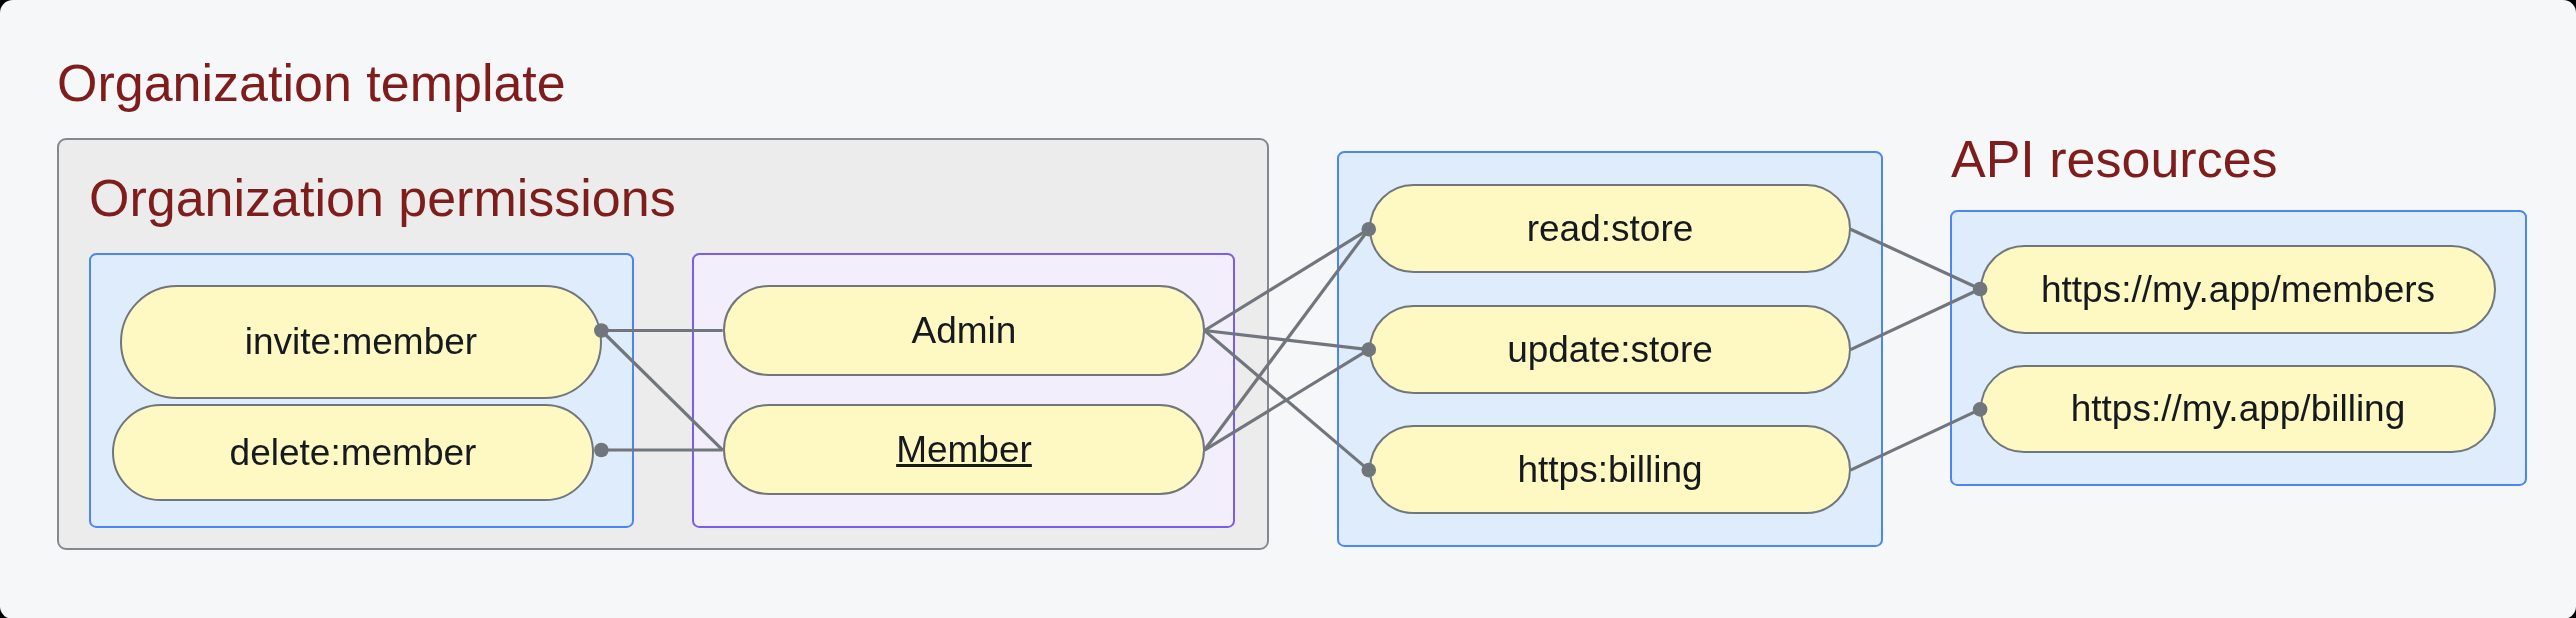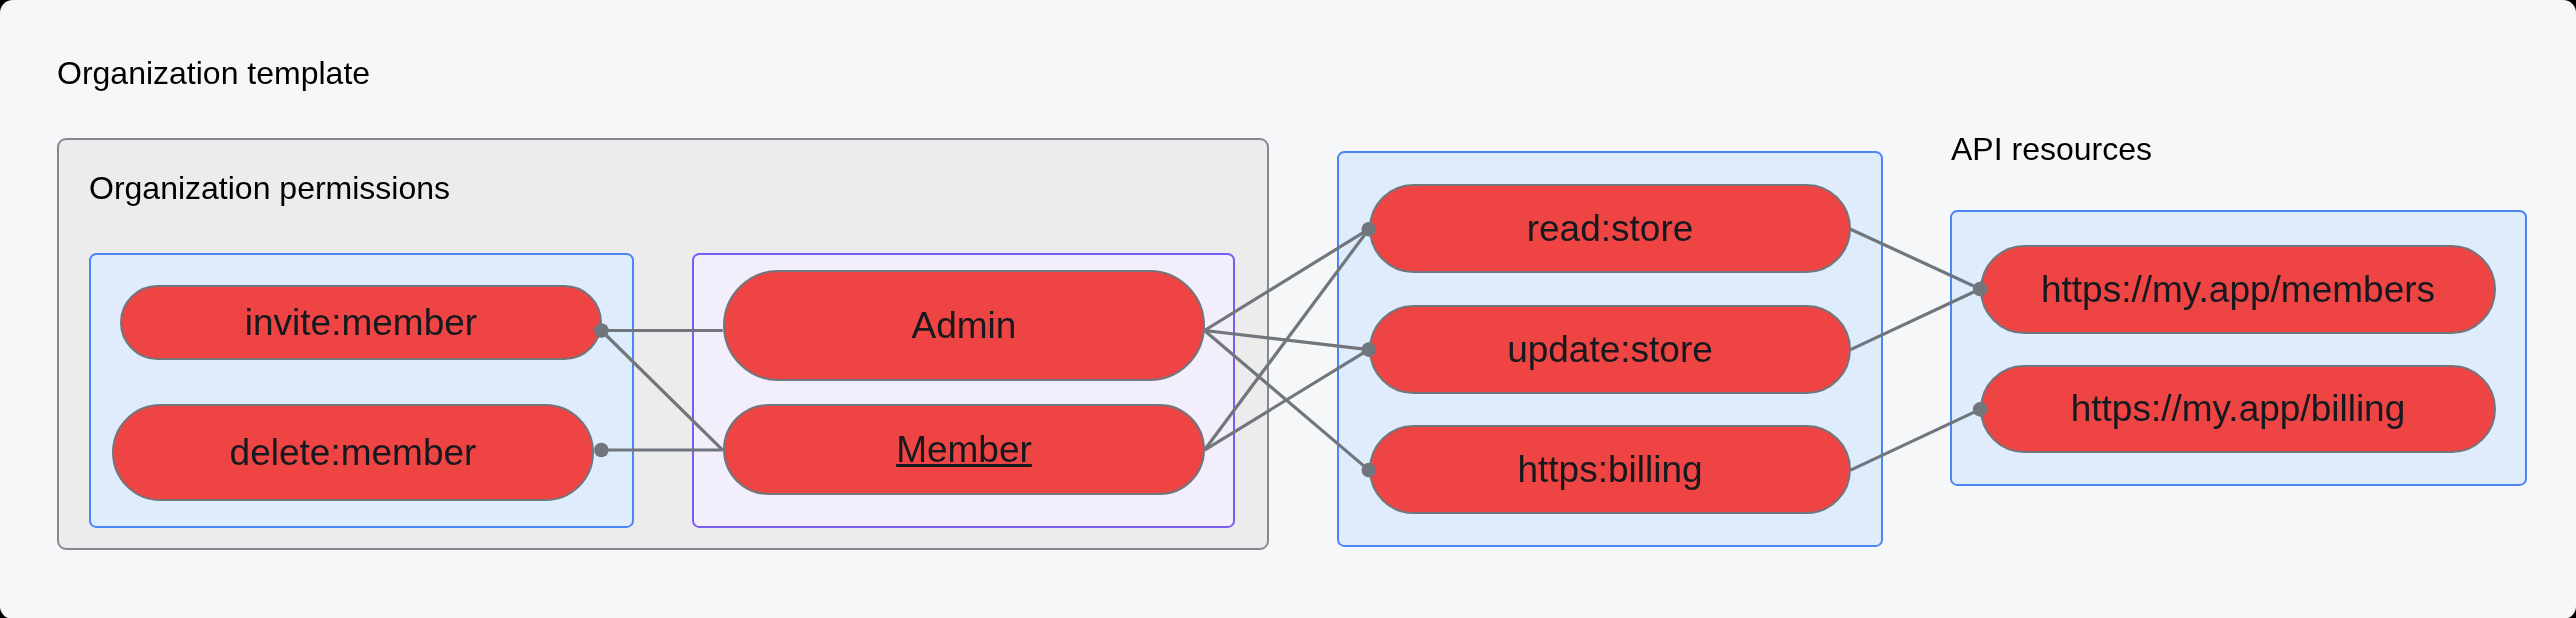--- a/index.html
+++ b/index.html
@@ -6,23 +6,23 @@
   .canvas{
     position:relative;
     width:2576px;height:619px;
     background:#f6f7f8;
     border-radius:12.8px;
     overflow:hidden;
     font-family:"Liberation Sans", sans-serif;
   }
   .heading{
     position:absolute;
-    font-size:32px;
+    font-size:52px;
     font-weight:500;
-    color:#000000;
+    color:#7f1d1d;
     line-height:1;
     white-space:nowrap;
     letter-spacing:0px;
   }
   .group-box{
     position:absolute;
     box-sizing:border-box;
     border-radius:9px;
   }
   .box-template{
@@ -35,21 +35,21 @@
     border-radius:7.3px;
   }
   .box-purple{
     background:#f2eefb;
     border:2.7px solid #7c5bf1;
     border-radius:7.3px;
   }
   .pill{
     position:absolute;
     box-sizing:border-box;
-    background:#ef4444;
+    background:#fef9c3;
     border:2.7px solid #71767c;
     border-radius:912px;
     display:flex;
     align-items:center;
     justify-content:center;
     font-size:37px;
     color:#16191d;
     white-space:nowrap;
   }
   .edges-layer{
@@ -76,23 +76,23 @@
 
   <div class="group-box box-blue" style="left:89px;top:253px;width:545px;height:275px;"></div>
 
   <div class="group-box box-purple" style="left:692px;top:253px;width:543px;height:275px;"></div>
 
   <div class="group-box box-blue" style="left:1337px;top:151px;width:546px;height:396px;"></div>
 
   <div class="group-box box-blue" style="left:1950px;top:210px;width:577px;height:276px;"></div>
 
   <div id="pills">
-      <div class="pill" style="left: 120px; top: 285px; width: 482px; height: 75px;">invite:member</div>
+      <div class="pill" style="left: 120px; top: 285px; width: 482px; height: 114px;">invite:member</div>
       <div class="pill" style="left: 112px; top: 404px; width: 482px; height: 97px;">delete:member</div>
-      <div class="pill" style="left: 723px; top: 270px; width: 482px; height: 111px;">Admin</div>
+      <div class="pill" style="left: 723px; top: 285px; width: 482px; height: 91px;">Admin</div>
       <div class="pill" style="left: 723px; top: 404px; width: 482px; height: 91px; text-decoration: underline;">Member</div>
       <div class="pill" style="left: 1369px; top: 184px; width: 482px; height: 89px;">read:store</div>
       <div class="pill" style="left: 1369px; top: 305px; width: 482px; height: 89px;">update:store</div>
       <div class="pill" style="left: 1369px; top: 425px; width: 482px; height: 89px;">https:billing</div>
       <div class="pill" style="left: 1980px; top: 245px; width: 516px; height: 89px;">https://my.app/members</div>
       <div class="pill" style="left: 1980px; top: 365px; width: 516px; height: 88px;">https://my.app/billing</div>
     </div>
 
   <svg id="edges" class="edges-layer" width="2576" height="619" viewBox="0 0 2823 678">
       <line x1="659" y1="362" x2="792" y2="362" stroke="#71767c" stroke-width="3.5"></line>

